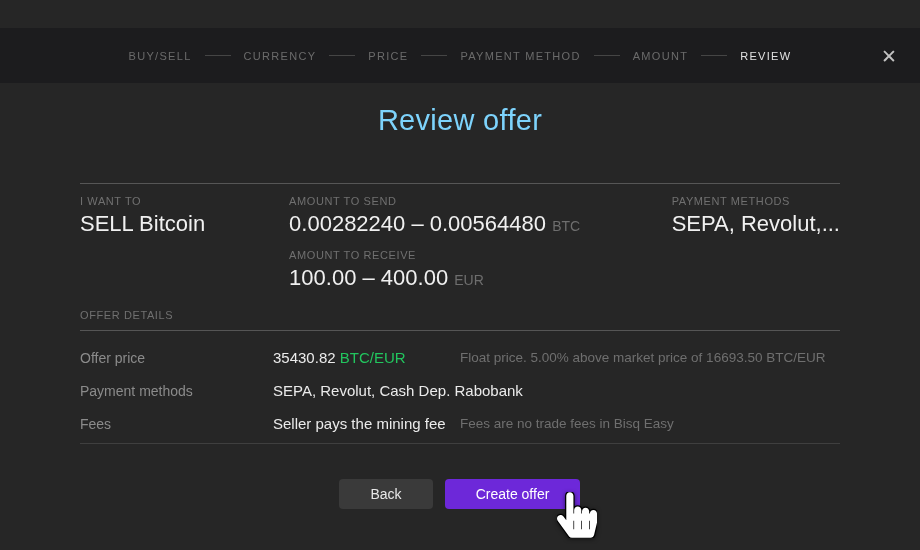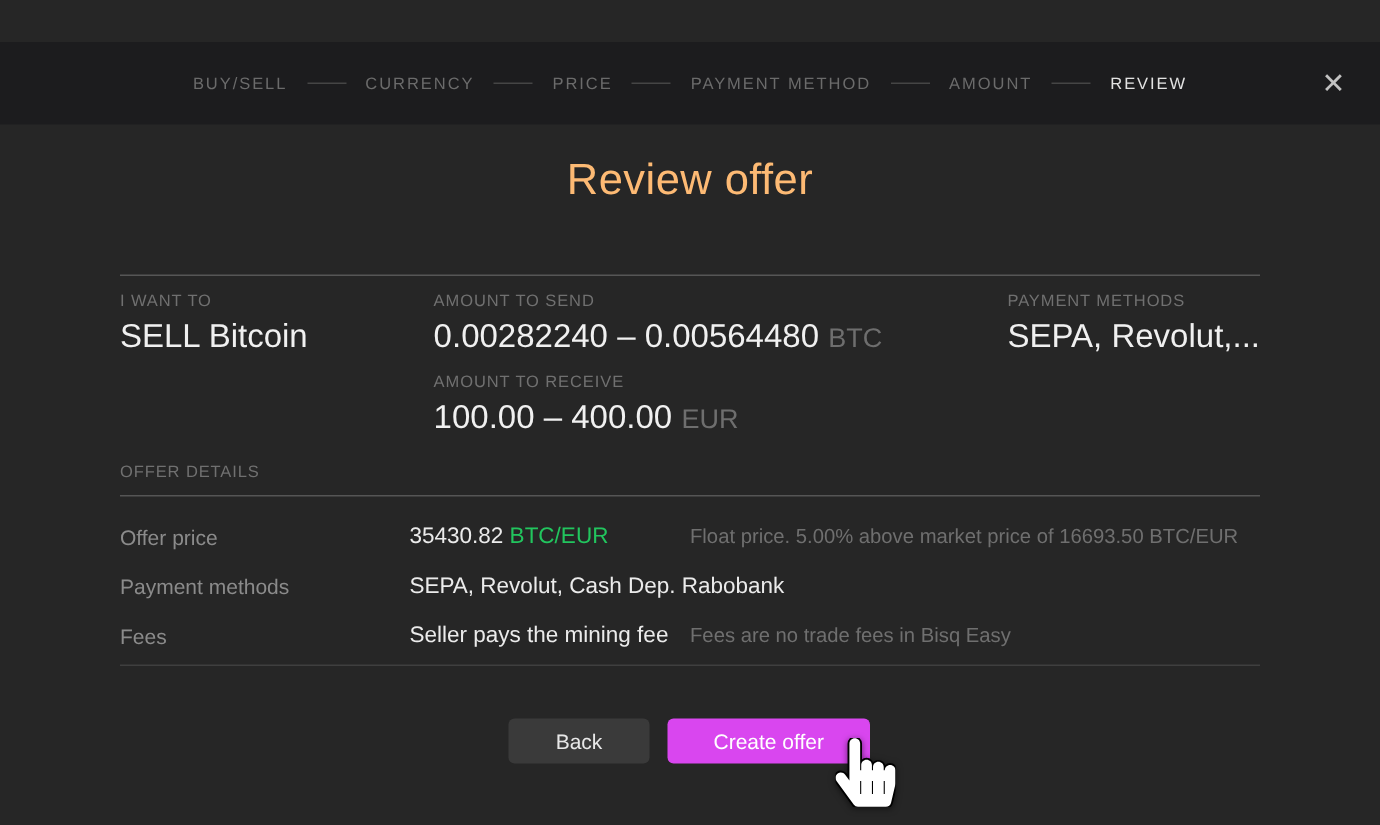--- a/index.html
+++ b/index.html
@@ -22,38 +22,38 @@
   .step.active{color:#e2e2e2;}
   .step-dash{width:26px;height:1px;background:#454545;}
   .close-btn{
     position:absolute;right:14px;top:11px;width:34px;height:34px;
     display:flex;align-items:center;justify-content:center;
     color:#c2c2c2;font-size:19px;font-weight:300;cursor:pointer;line-height:1;
   }
   
   .page-title{
     position:absolute;top:104px;left:0;width:920px;text-align:center;
-    font-size:29px;font-weight:300;color:#fdba74;letter-spacing:.3px;
+    font-size:29px;font-weight:300;color:#7dd3fc;letter-spacing:.3px;
   }
   
   .overview{
     position:absolute;top:183px;left:80px;width:760px;
     border-top:1px solid #565656;display:flex;gap:32px;
   }
   .ov-col1{width:197px;}
   .ov-col2{width:390px;}
   .ov-col3{width:173px;}
   .ov-group{padding-top:11px;}
   .ov-label{
     font-size:11px;letter-spacing:.6px;color:#707070;text-transform:uppercase;
   }
   .ov-value{
     margin-top:4px;font-size:22px;color:#f0f0f0;font-weight:300;white-space:nowrap;
   }
-  .ov-unit{font-size:18px;color:#6e6e6e;}
+  .ov-unit{font-size:14px;color:#6e6e6e;}
   .ov-group + .ov-group{padding-top:12px;}
   
   .details-label{
     position:absolute;top:309px;left:80px;
     font-size:11px;letter-spacing:.6px;color:#707070;text-transform:uppercase;
   }
   .details{
     position:absolute;top:330px;left:80px;width:760px;
     border-top:1px solid #555555;padding-top:10px;
   }
@@ -69,21 +69,21 @@
     position:absolute;top:443px;left:80px;width:760px;height:0;
     border-top:1px solid #3f3f3f;
   }
   
   .btn{
     position:absolute;top:479px;height:30px;border:none;border-radius:4px;
     font-family:inherit;font-size:14px;cursor:pointer;
     display:flex;align-items:center;justify-content:center;
   }
   .btn-back{left:339px;width:94px;background:#3a3a3a;color:#e8e8e8;}
-  .btn-create{left:445px;width:135px;background:#d946ef;color:#ffffff;}
+  .btn-create{left:445px;width:135px;background:#6d28d9;color:#ffffff;}
   
   .cursor{
     position:absolute;left:557px;top:492px;width:40px;height:46px;
     pointer-events:none;filter:drop-shadow(0 1px 2px rgba(0,0,0,.55));
   }
 </style>
 </head>
 <body>
 
 <div class="topbar">

